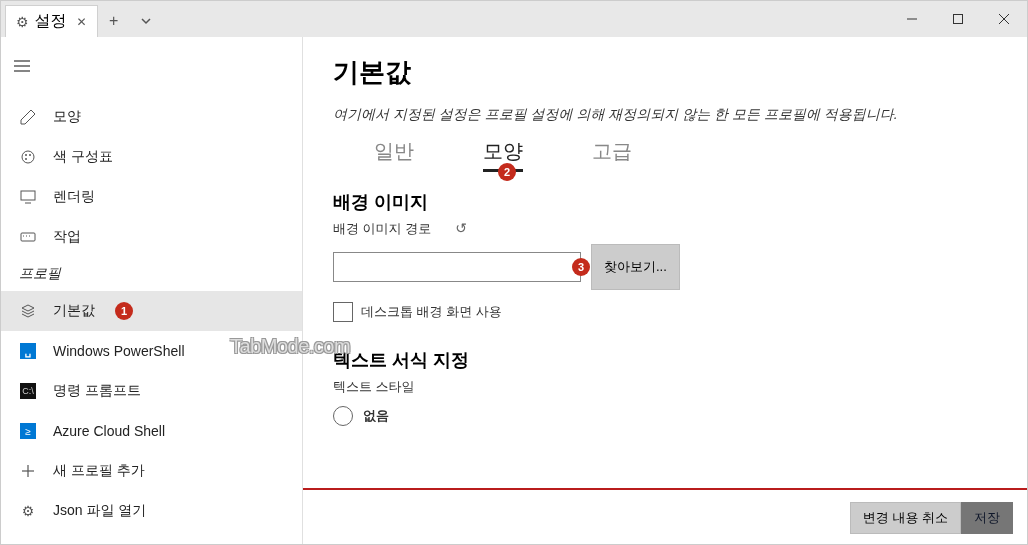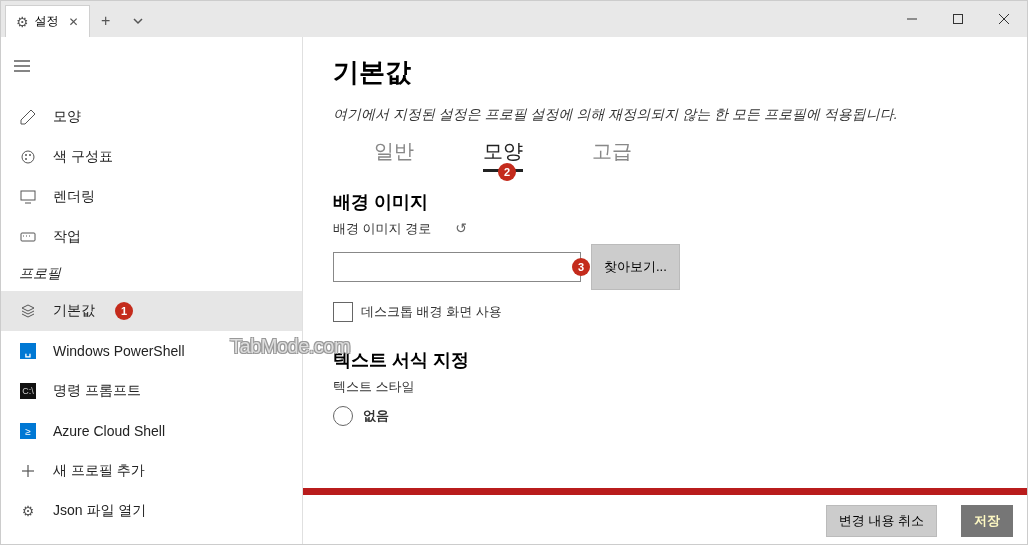--- a/index.html
+++ b/index.html
@@ -26,21 +26,21 @@
       align-items: center;
       gap: 6px;
       border-radius: 0 0 0 0;
       margin-top: 4px;
       margin-left: 4px;
       border-top: 1px solid #d0d0d0;
       border-left: 1px solid #d0d0d0;
       border-right: 1px solid #d0d0d0;
     }
     .tab-icon { color: #555; font-size: 14px; }
-    .tab-title { font-size: 12px; }
+    .tab-title { font-size: 16px; }
     .tab-close { color: #555; font-size: 12px; margin-left: 4px; cursor: pointer; }
     .new-tab-btn, .tab-dropdown {
       width: 32px; height: 32px;
       display: flex; align-items: center; justify-content: center;
       color: #555; margin-top: 4px; cursor: pointer; font-size: 16px;
     }
     .window-controls {
       margin-left: auto;
       display: flex;
       height: 36px;
@@ -158,37 +158,37 @@
       border-radius: 50%;
       background: #fff;
       cursor: pointer;
     }
     .sub-label { font-size: 13px; color: #333; }
 
     .footer-bar {
       position: absolute;
       bottom: 0; left: 0; right: 0;
       height: 58px;
-      border-top: 7px solid #b91c1c;
+      border-top: 2px solid #b91c1c;
       display: flex;
       align-items: center;
       justify-content: flex-end;
       padding-right: 14px;
-      gap: 24px;
+      gap: 0;
       background: #fff;
     }
     .footer-btn {
       height: 32px;
       padding: 0 12px;
       border: 1px solid #bbb;
       background: #ccc;
       cursor: pointer;
       font-size: 13px;
     }
-    .footer-btn.primary { background: #767676; color: #fef9c3; border-color: #767676; font-weight: bold; }
+    .footer-btn.primary { background: #767676; color: #0f172a; border-color: #767676; }
 
     .watermark {
       position: absolute;
       top: 335px; left: 230px;
       font-size: 20px; font-weight: normal;
       color: #ddd;
       text-shadow: 1px 1px 0 #999, -1px -1px 0 #999, 1px -1px 0 #999, -1px 1px 0 #999;
       pointer-events: none;
       letter-spacing: -0.5px;
     }

